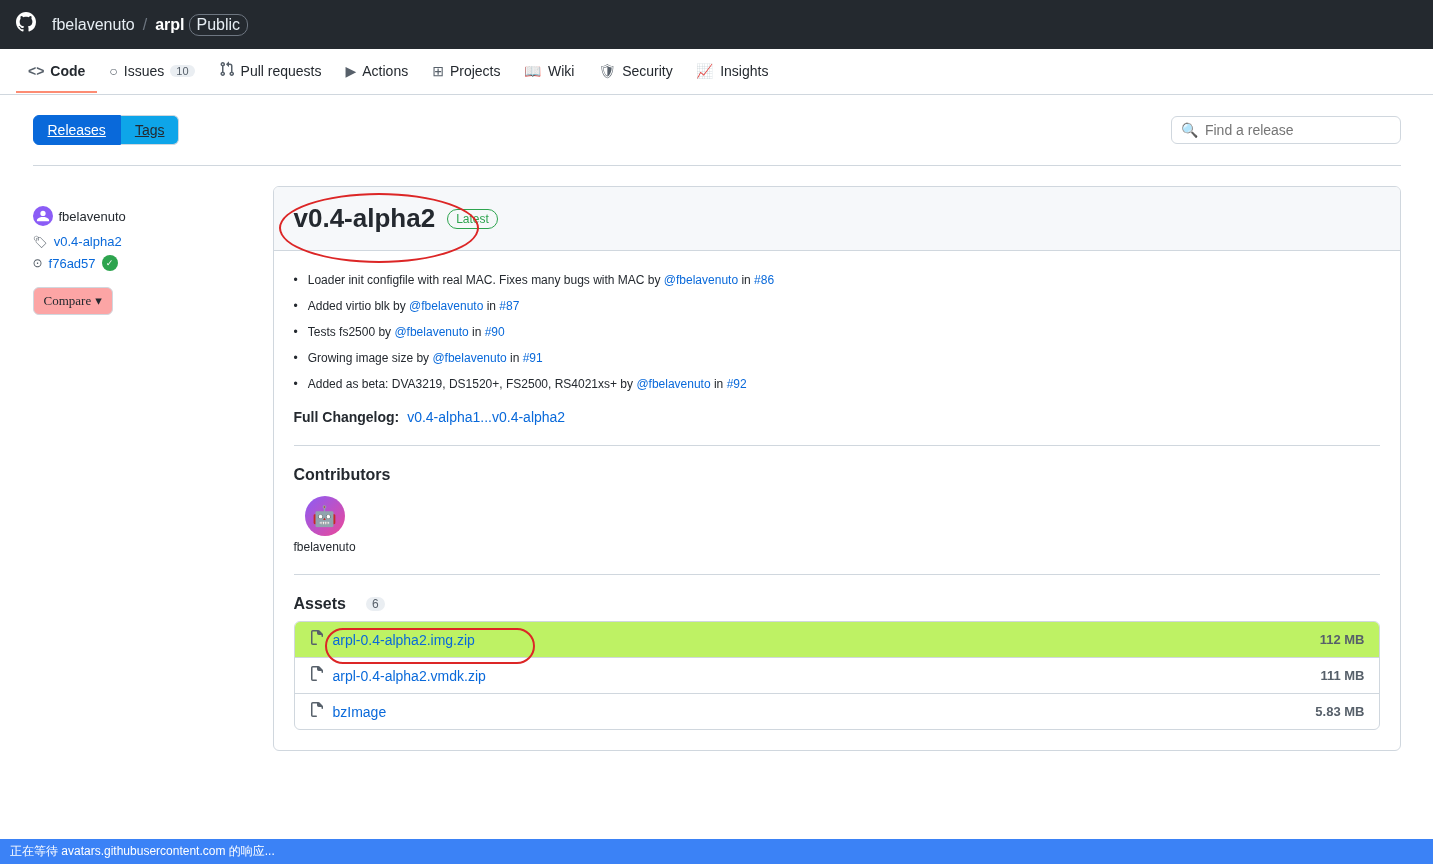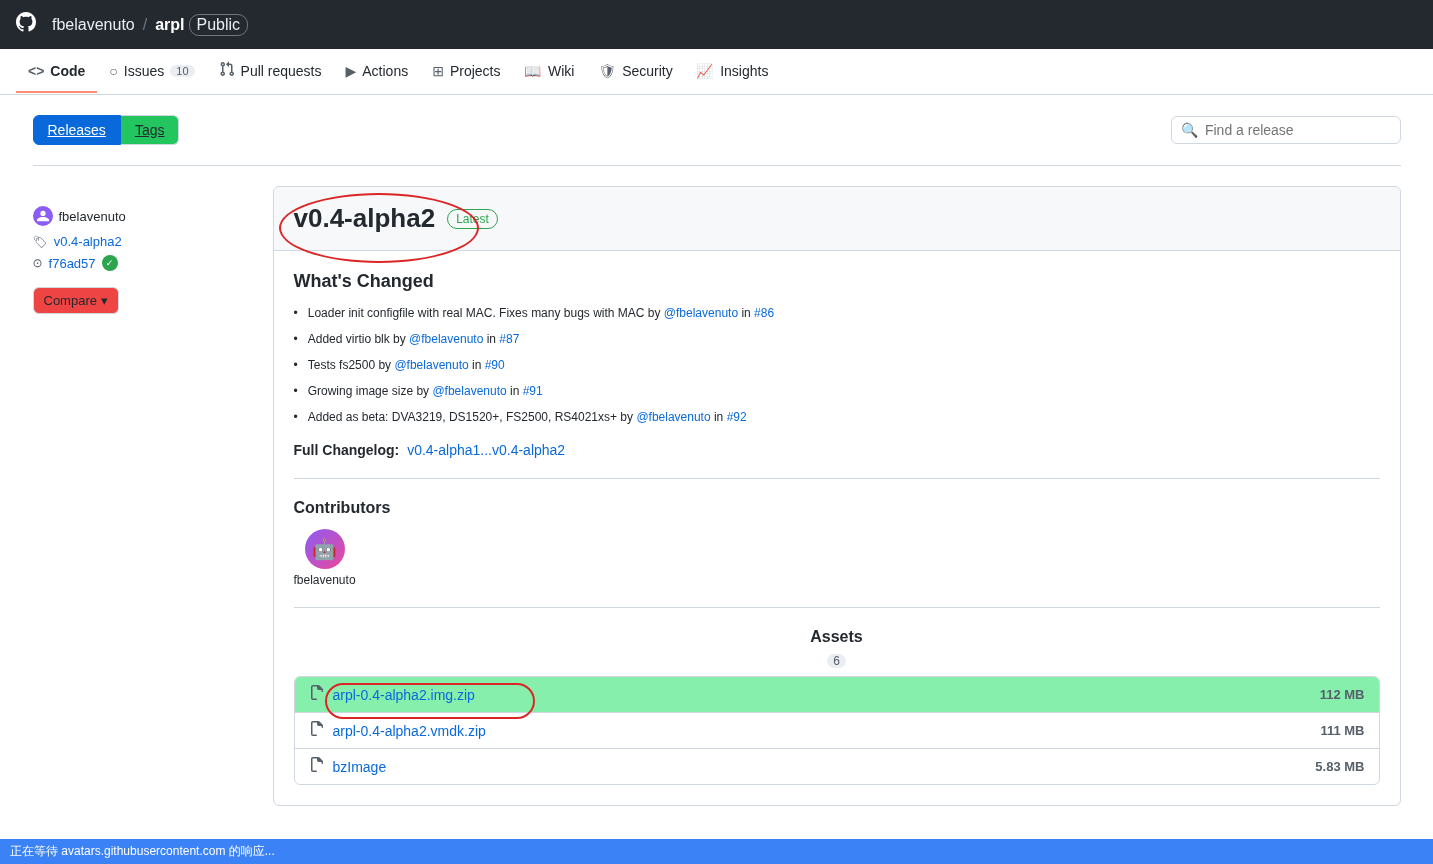--- a/index.html
+++ b/index.html
@@ -23,37 +23,37 @@
     
     .main-content { max-width: 1400px; margin: 0 auto; padding: 20px 16px; }
 
     
     .releases-header { display: flex; align-items: center; justify-content: space-between; margin-bottom: 20px; }
     .tab-buttons { display: flex; gap: 0; }
     .tab-btn { padding: 6px 14px; font-size: 14px; cursor: pointer; border: 1px solid #d0d7de; text-decoration: underline; }
     .tab-btn.active { background: #0969da; color: #fff; border-color: #0969da; }
     .tab-btn:first-child { border-radius: 6px 0 0 6px; }
     .tab-btn:last-child { border-radius: 0 6px 6px 0; border-left: none; }
-    .tab-btn:not(.active) { background: #22c55e; color: #24292f; }
+    .tab-btn:not(.active) { background: #0ea5e9; color: #24292f; }
     .find-release-input { display: flex; align-items: center; border: 1px solid #d0d7de; border-radius: 6px; padding: 5px 10px; gap: 6px; width: 230px; }
     .find-release-input input { border: none; outline: none; font-size: 14px; width: 100%; color: #57606a; }
     .search-icon-sm { color: #57606a; font-size: 14px; }
 
     
     .releases-content { display: flex; gap: 0; }
     
     
     .release-sidebar { width: 240px; min-width: 200px; padding-right: 24px; padding-top: 20px; }
     .sidebar-author { display: flex; align-items: center; gap: 6px; margin-bottom: 8px; color: #24292f; font-size: 13px; }
     .author-avatar { width: 20px; height: 20px; border-radius: 50%; background: #8b5cf6; display: flex; align-items: center; justify-content: center; font-size: 10px; }
     .sidebar-tag { display: flex; align-items: center; gap: 6px; margin-bottom: 6px; color: #24292f; font-size: 13px; }
     .sidebar-commit { display: flex; align-items: center; gap: 6px; margin-bottom: 16px; color: #24292f; font-size: 13px; }
     .icon-sm { font-size: 12px; color: #57606a; }
     .commit-verified { display: inline-flex; align-items: center; justify-content: center; background: #2da44e; color: #fff; border-radius: 50%; width: 16px; height: 16px; font-size: 9px; }
-    .compare-btn { display: flex; align-items: center; gap: 4px; border: 1px solid #d0d7de; border-radius: 6px; padding: 5px 10px; background: #ef4444; cursor: pointer; font-size: 13px; color: #24292f; }
+    .compare-btn { display: flex; align-items: center; gap: 4px; border: 1px solid #d0d7de; border-radius: 6px; padding: 5px 10px; background: #fca5a5; cursor: pointer; font-size: 13px; color: #24292f; font-family: Liberation Serif, serif; }
 
     
     .release-main { flex: 1; border: 1px solid #d0d7de; border-radius: 6px; overflow: hidden; }
     .release-title-bar { display: flex; align-items: center; gap: 12px; padding: 16px 20px; border-bottom: 1px solid #d0d7de; background: #f6f8fa; }
     .release-version { font-size: 26px; font-weight: 600; color: #24292f; }
     .latest-badge { border: 1px solid #2da44e; color: #2da44e; border-radius: 10px; padding: 2px 8px; font-size: 12px; }
     .red-circle { position: absolute; width: 200px; height: 70px; border: 2px solid #dc2626; border-radius: 50%; top: -10px; left: -15px; pointer-events: none; }
     .release-title-wrapper { position: relative; display: inline-block; }
 
     .release-body { padding: 20px; }
@@ -65,30 +65,30 @@
     .full-changelog { font-size: 14px; color: #24292f; margin-bottom: 0; }
     .full-changelog strong { font-weight: 600; }
     .divider { border: none; border-top: 1px solid #d0d7de; margin: 20px 0; }
 
     
     .section-title { font-size: 16px; font-weight: 600; color: #24292f; margin-bottom: 12px; }
     .contributor-avatar { width: 40px; height: 40px; border-radius: 50%; background: linear-gradient(135deg, #8b5cf6, #ec4899); display: flex; align-items: center; justify-content: center; font-size: 20px; margin-bottom: 4px; }
     .contributor-name { font-size: 12px; color: #24292f; text-align: center; }
 
     
-    .assets-header { display: flex; align-items: center; gap: 8px; margin-top: 20px; flex-direction: column; }
+    .assets-header { display: flex; align-items: center; gap: 20px; margin-top: 20px; }
     .assets-count { background: #eaeef2; color: #57606a; border-radius: 10px; padding: 0 6px; font-size: 12px; }
     .assets-list { margin-top: 8px; border: 1px solid #d0d7de; border-radius: 6px; overflow: hidden; }
     .asset-item { display: flex; align-items: center; justify-content: space-between; padding: 8px 14px; border-bottom: 1px solid #d0d7de; font-size: 14px; }
     .asset-item:last-child { border-bottom: none; }
     .asset-item-left { display: flex; align-items: center; gap: 8px; }
     .asset-name { color: #0969da; text-decoration: none; }
     .asset-size { color: #57606a; font-size: 13px; font-weight: bold; }
     .zip-icon { color: #57606a; font-size: 14px; }
-    .asset-item.highlighted { background: #86efac; }
+    .asset-item.highlighted { background: #bef264; }
     .asset-item.highlighted .asset-name { font-weight: 500; }
     .red-oval { position: absolute; width: 210px; height: 36px; border: 2px solid #dc2626; border-radius: 20px; top: -4px; left: -8px; pointer-events: none; }
     .asset-wrapper { position: relative; display: inline-flex; align-items: center; }
 
     
     .status-bar { position: fixed; bottom: 0; left: 0; right: 0; background: #3b82f6; color: #fff; padding: 4px 10px; font-size: 12px; }
   </style>
 </head>
 <body>
 
@@ -192,21 +192,20 @@
 
       <div class="release-title-bar">
         <div class="release-title-wrapper">
           <span class="red-circle"></span>
           <span class="release-version">v0.4-alpha2</span>
         </div>
         <span class="latest-badge">Latest</span>
       </div>
 
       <div class="release-body">
-        <div class="whats-changed-title">What's Changed</div>
         <ul class="changelog-list">
           <li>
             <span>Loader init configfile with real MAC. Fixes many bugs with MAC by <a class="link-blue">@fbelavenuto</a> in <a class="link-blue">#86</a></span>
           </li>
           <li>
             <span>Added virtio blk by <a class="link-blue">@fbelavenuto</a> in <a class="link-blue">#87</a></span>
           </li>
           <li>
             <span>Tests fs2500 by <a class="link-blue">@fbelavenuto</a> in <a class="link-blue">#90</a></span>
           </li>

